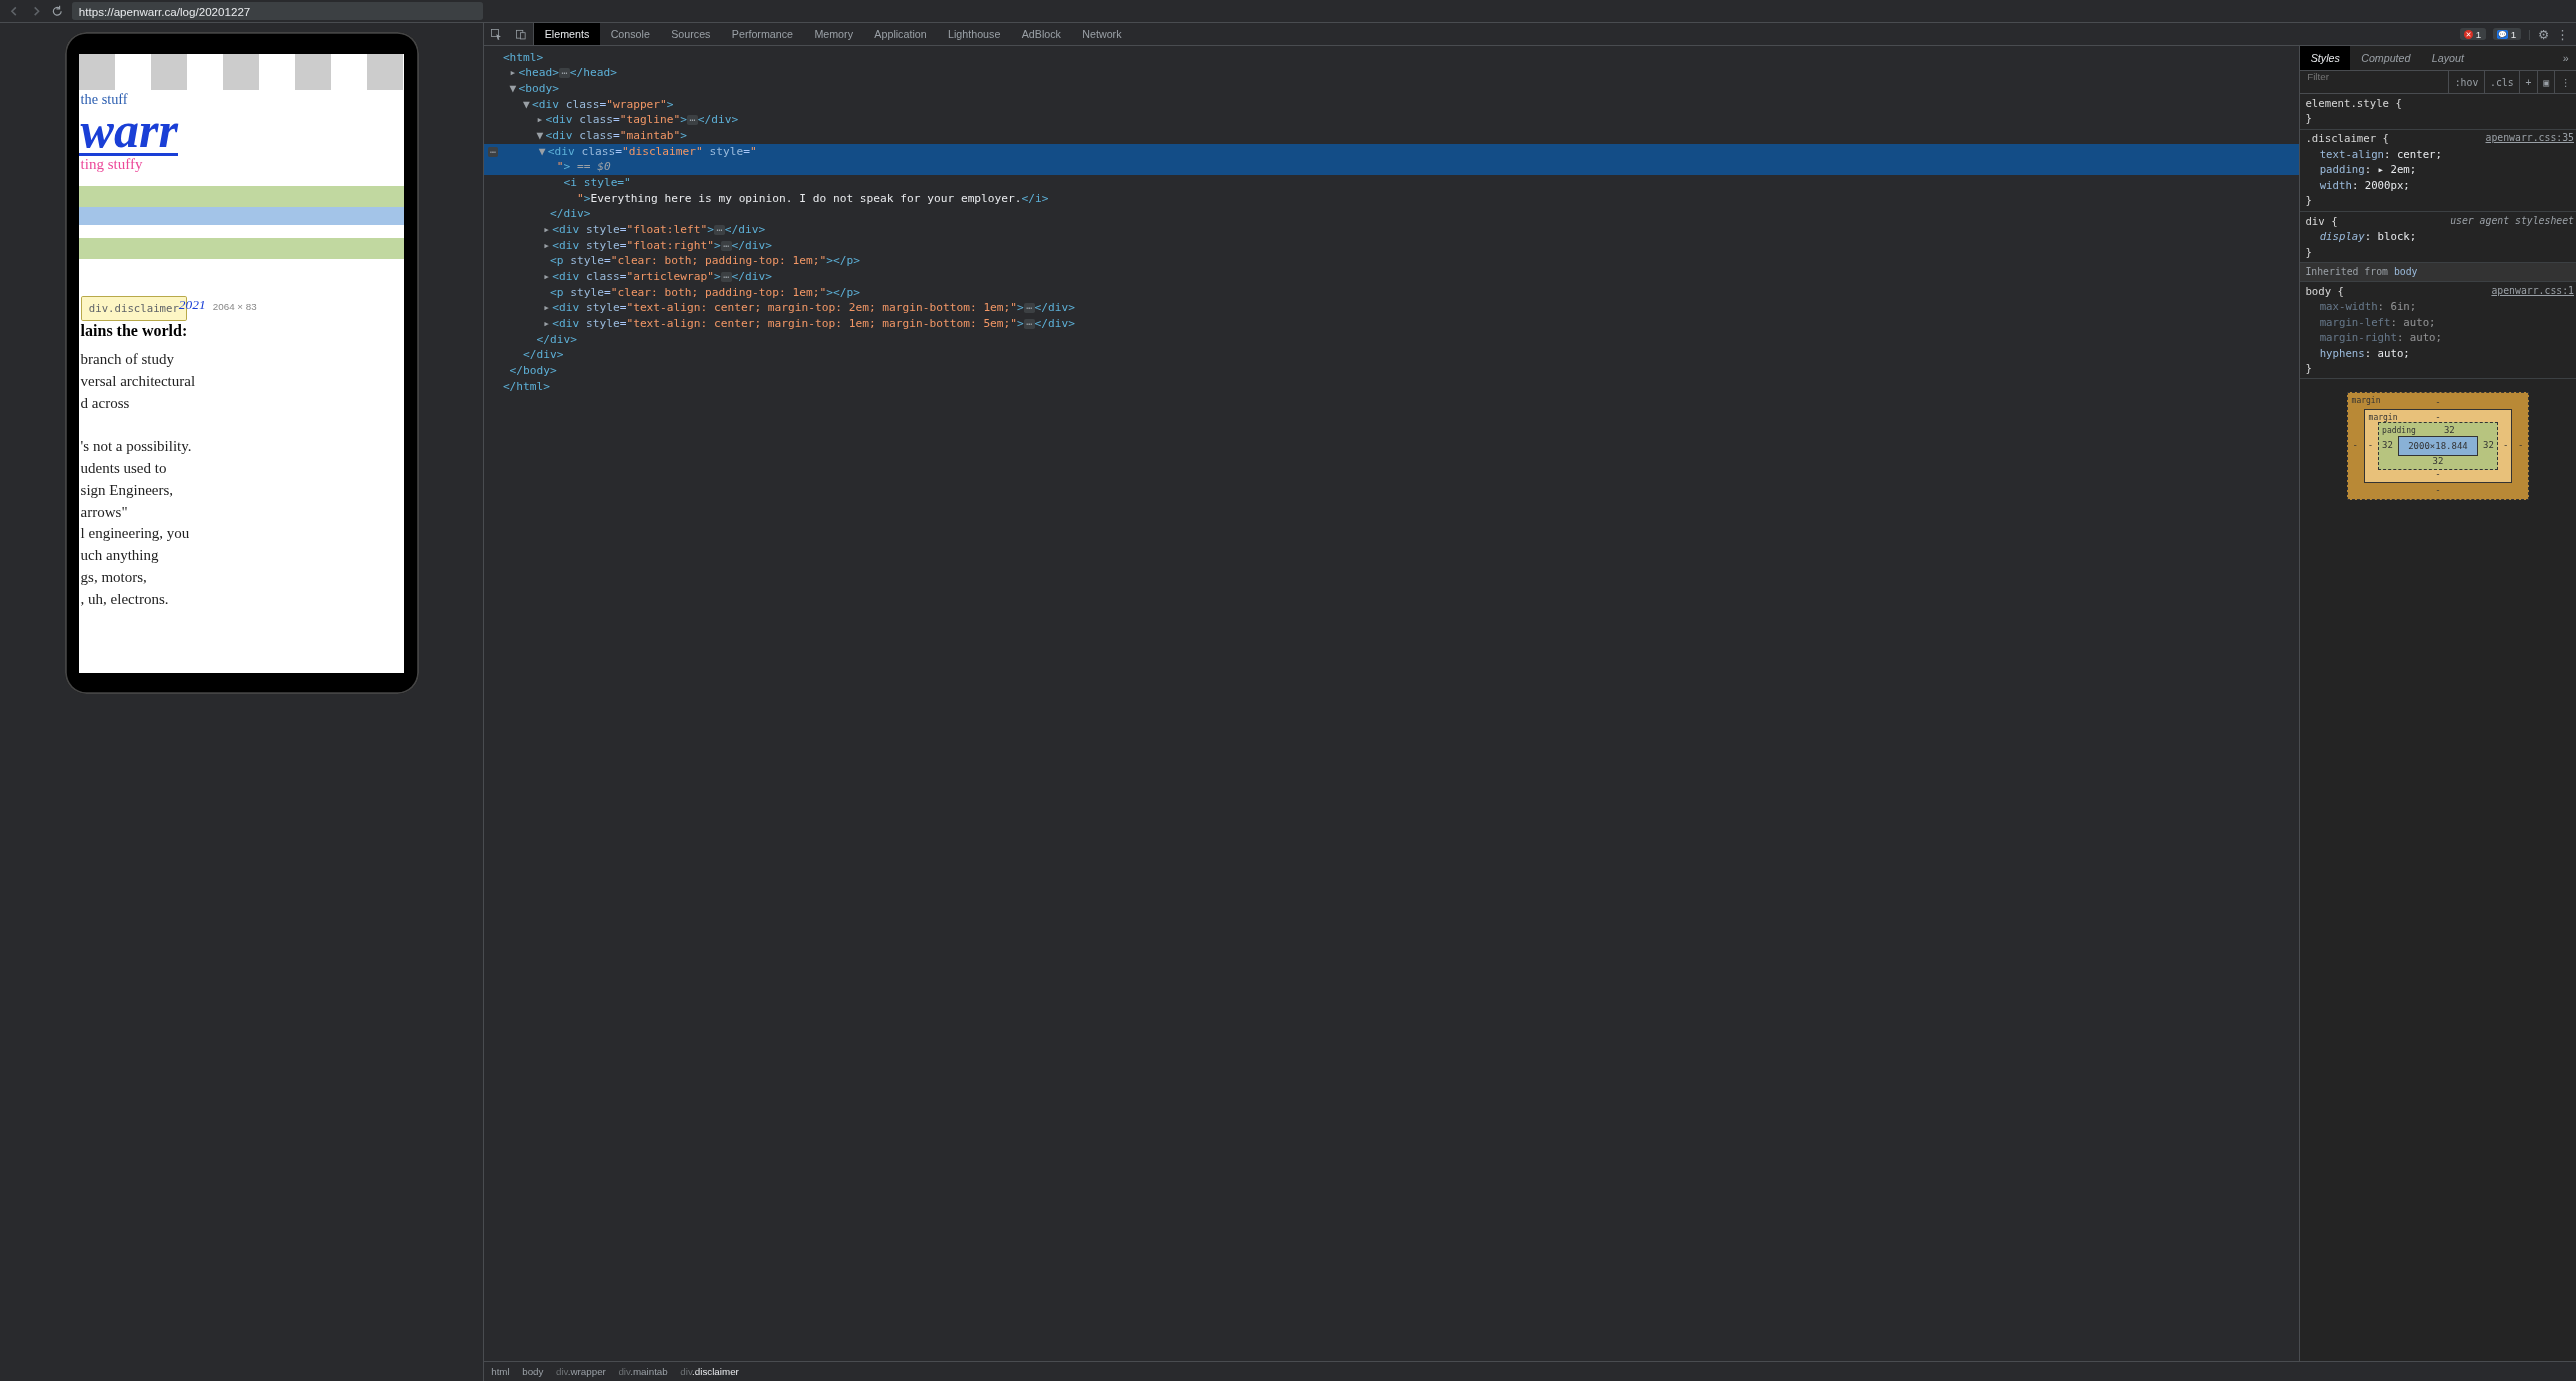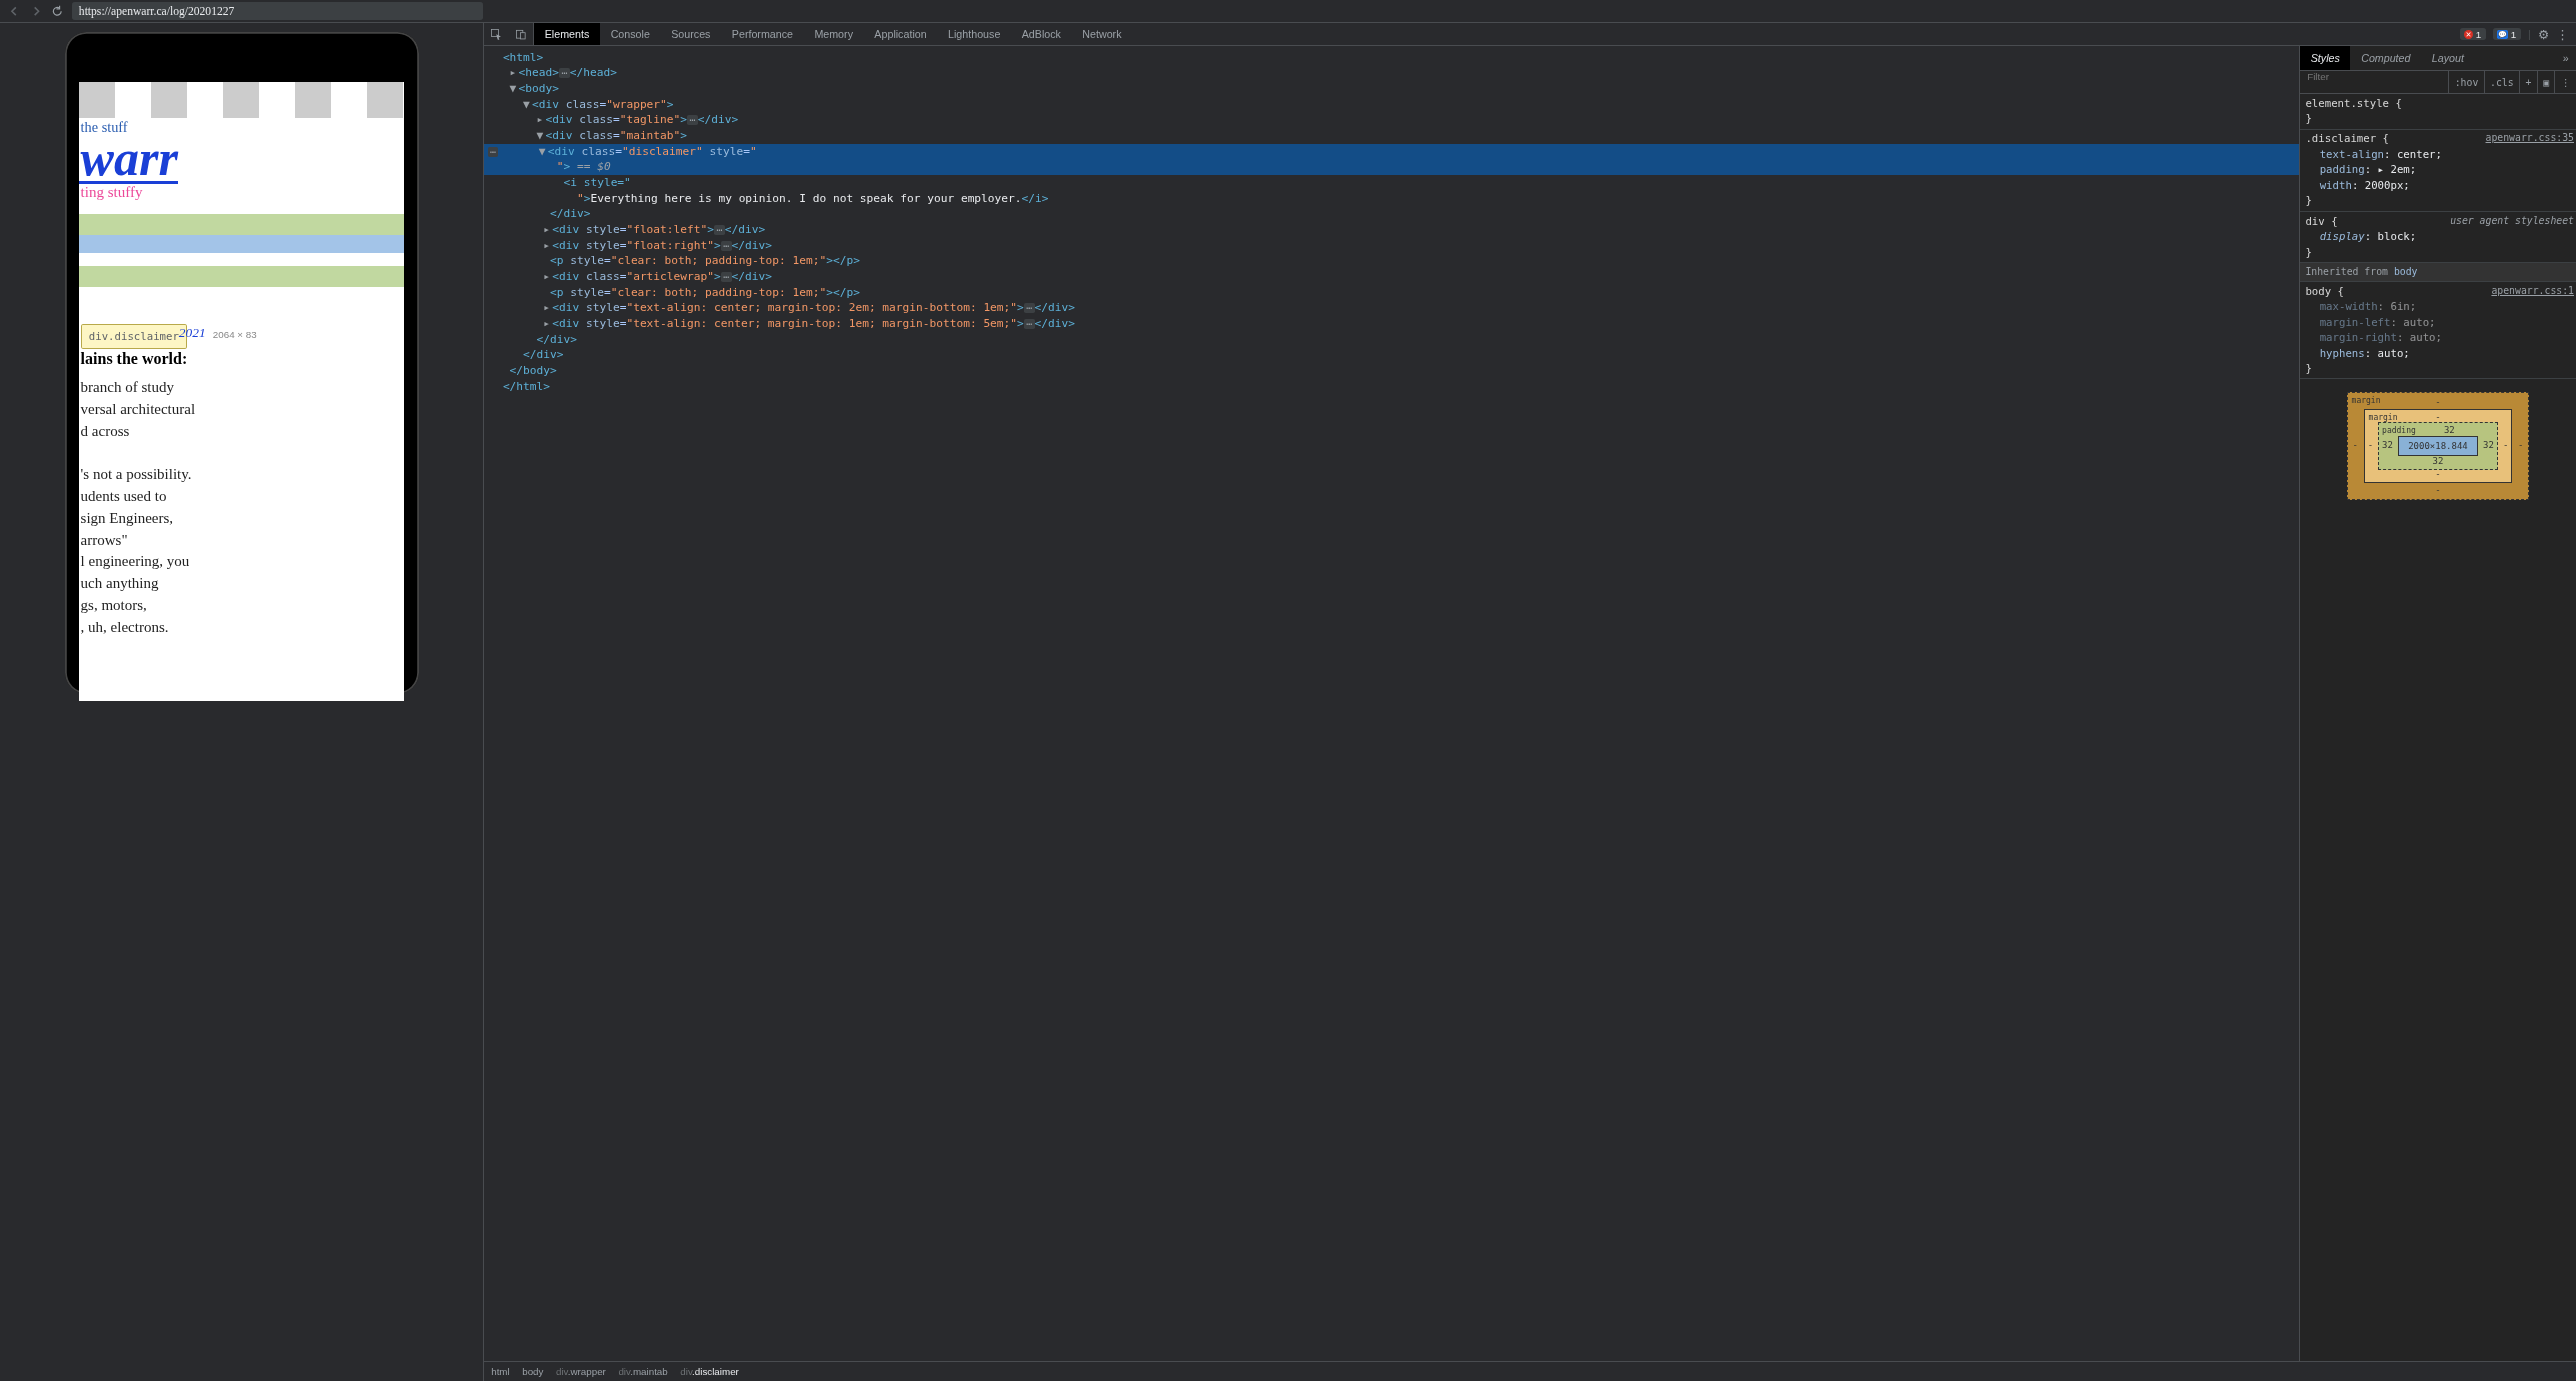--- a/index.html
+++ b/index.html
@@ -1,31 +1,31 @@
 <!DOCTYPE html>
 <html style="font-size:14.3px"><head>
 <meta charset="utf-8">
 <style>
 * { box-sizing: border-box; margin: 0; padding: 0; }
 body { font-family: -apple-system, "Segoe UI", Arial, sans-serif; background: #292a2d; color: #e8eaed; font-size: 10.7px; overflow: hidden; }
 .root { display: flex; flex-direction: column; width: 100vw; height: 100vh; }
 
 
-.toolbar { display: flex; align-items: center; height: 23px; background: #292a2d; border-bottom: 0.9px solid #494c50; font-family: Liberation Serif, serif; }
+.toolbar { display: flex; align-items: center; height: 23px; background: #292a2d; border-bottom: 0.9px solid #494c50; }
 .nav-buttons { display: flex; align-items: center; gap: 7.2px; padding: 0 7.2px; }
 .nav-btn { width: 14.3px; height: 14.3px; color: #9aa0a6; display: flex; align-items: center; justify-content: center; cursor: pointer; }
 .nav-btn.disabled { color: #5f6368; }
 .url-bar { flex: 0 0 411px; height: 18px; background: #3c4043; border-radius: 2.7px; padding: 0 7.2px; color: #e8eaed; font-size: 11.6px; display: flex; align-items: center; }
 
 .main-row { display: flex; flex: 1; min-height: 0; }
 
 
 .viewport-pane { flex: 0 0 483px; background: #292a2d; display: flex; align-items: flex-start; justify-content: center; padding: 9px 5.4px; }
 .device-frame { width: 354px; height: 662px; background: #000; border-radius: 21.5px; padding: 21.5px 14.3px; box-shadow: inset 0 0 0 1.8px #444; }
-.device-screen { width: 100%; height: 100%; background: #fff; color: #000; overflow: hidden; position: relative; font-family: Georgia, serif; margin-top: 28px; }
+.device-screen { width: 100%; height: 100%; background: #fff; color: #000; overflow: hidden; position: relative; font-family: Georgia, serif; }
 .chk-row { display: flex; }
 .chk { width: 36px; height: 36px; background: #ccc; }
 .chk.alt { background: #fff; }
 .site-title { color: #1a3fd6; font-family: Georgia, serif; font-style: italic; font-weight: bold; font-size: 50px; line-height: 0.9; padding-left: 1.8px; border-bottom: 3.6px solid #1a3fd6; display: inline-block; }
 .tagline-top { color: #2a5db0; font-size: 14.3px; padding: 1.8px 0 0 1.8px; }
 .tagline-bot { color: #ec4899; font-size: 15px; padding: 0 0 0 1.8px; }
 .strip-green { height: 21.5px; background: #c1d8a0; margin-top: 12.5px; }
 .strip-blue { height: 18px; background: #a3c4e8; }
 .disclaimer-tip { position: absolute; top: 242px; left: 1.8px; background: #fdf6c4; border: 0.9px solid #b8a94a; color: #5f6368; font-family: monospace; font-size: 10.7px; padding: 5.4px 7.2px; border-radius: 1.8px; }
 .disclaimer-link { position: absolute; top: 243px; left: 100px; font-style: italic; color: #1a3fd6; font-size: 13.4px; }

